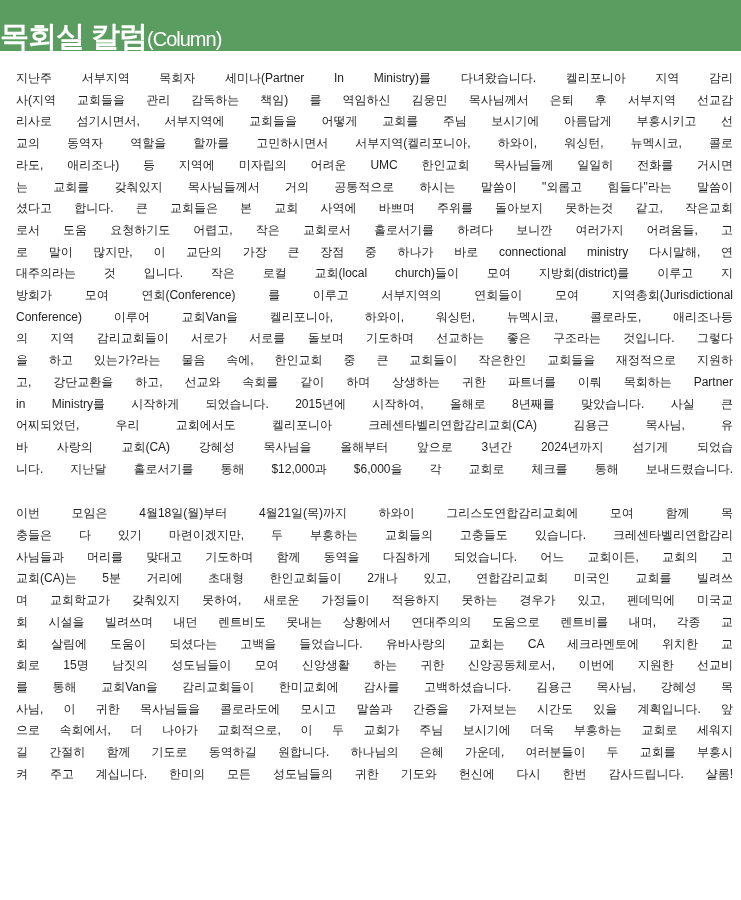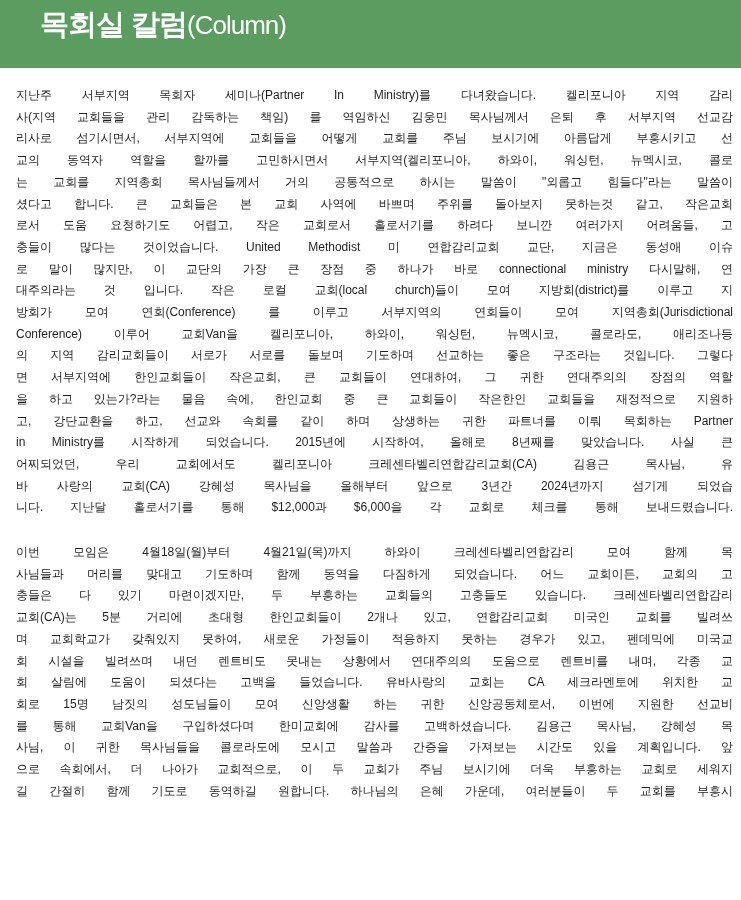--- a/index.html
+++ b/index.html
@@ -11,42 +11,41 @@
     overflow: hidden;
     font-family: "Liberation Sans", "DejaVu Sans", sans-serif;
   }
   .page {
     width: 741px;
     height: 900px;
     background: #ffffff;
   }
   .header-bar {
     width: 741px;
-    height: 68px;
+    height: 51px;
     background: #5b9c60;
     display: flex;
-    align-items: flex-start;
+    align-items: flex-end;
     box-sizing: border-box;
-    padding-left: 40px;
   }
   .title {
     margin: 0;
     color: #ffffff;
     display: flex;
     align-items: baseline;
     line-height: 1;
     padding-top: 10px;
   }
   .title-ko {
     font-size: 29px;
     font-weight: bold;
     letter-spacing: -1px;
   }
   .title-en {
-    font-size: 26px;
+    font-size: 20px;
     font-weight: normal;
     letter-spacing: -1px;
   }
   .article {
     box-sizing: border-box;
     width: 741px;
     padding: 17px 8px 0 8px;
     color: #1f1f1f;
   }
   .paragraph {
@@ -71,45 +70,45 @@
         <span class="title-ko">목회실 칼럼</span>
         <span class="title-en">(Column)</span>
       </h1>
   </header>
   <main class="article" id="article" style="color: rgb(31, 31, 31);">
       <div class="paragraph">
         <div class="line">지난주 서부지역 목회자 세미나(Partner In Ministry)를 다녀왔습니다. 켈리포니아 지역 감리</div>
         <div class="line">사(지역 교회들을 관리 감독하는 책임) 를 역임하신 김웅민 목사님께서 은퇴 후 서부지역 선교감</div>
         <div class="line">리사로 섬기시면서, 서부지역에 교회들을 어떻게 교회를 주님 보시기에 아름답게 부흥시키고 선</div>
         <div class="line">교의 동역자 역할을 할까를 고민하시면서 서부지역(켈리포니아, 하와이, 워싱턴, 뉴멕시코, 콜로</div>
-        <div class="line">는 교회를 지역총회 목사님들께서 거의 공통적으로 하시는 말씀이 "외롭고 힘들다"라는 말씀이</div>
+        <div class="line">라도, 애리조나) 등 지역에 미자립의 어려운 UMC 한인교회 목사님들께 일일히 전화를 거시면</div>
+        <div class="line">는 교회를 갖춰있지 목사님들께서 거의 공통적으로 하시는 말씀이 "외롭고 힘들다"라는 말씀이</div>
         <div class="line">셨다고 합니다. 큰 교회들은 본 교회 사역에 바쁘며 주위를 돌아보지 못하는것 같고, 작은교회</div>
         <div class="line">로서 도움 요청하기도 어렵고, 작은 교회로서 홀로서기를 하려다 보니깐 여러가지 어려움들, 고</div>
-        <div class="line">충들이 많다는 것이었습니다. United Methodist 미 연합감리교회 교단, 지금은 동성애 이슈</div>
         <div class="line">로 말이 많지만, 이 교단의 가장 큰 장점 중 하나가 바로 connectional ministry 다시말해, 연</div>
         <div class="line">대주의라는 것 입니다. 작은 로컬 교회(local church)들이 모여 지방회(district)를 이루고 지</div>
         <div class="line">방회가 모여 연회(Conference) 를 이루고 서부지역의 연회들이 모여 지역총회(Jurisdictional</div>
         <div class="line">Conference) 이루어 교회Van을 켈리포니아, 하와이, 워싱턴, 뉴멕시코, 콜로라도, 애리조나등</div>
         <div class="line">의 지역 감리교회들이 서로가 서로를 돌보며 기도하며 선교하는 좋은 구조라는 것입니다. 그렇다</div>
-        <div class="line">면 서부지역에 한인교회들이 작은교회, 큰 교회들이 연대하여, 그 귀한 연대주의의 장점의 역할</div>
         <div class="line">을 하고 있는가?라는 물음 속에, 한인교회 중 큰 교회들이 작은한인 교회들을 재정적으로 지원하</div>
         <div class="line">고, 강단교환을 하고, 선교와 속회를 같이 하며 상생하는 귀한 파트너를 이뤄 목회하는 Partner</div>
         <div class="line">in Ministry를 시작하게 되었습니다. 2015년에 시작하여, 올해로 8년째를 맞았습니다. 사실 큰</div>
         <div class="line">어찌되었던, 우리 교회에서도 켈리포니아 크레센타벨리연합감리교회(CA) 김용근 목사님, 유</div>
         <div class="line">바 사랑의 교회(CA) 강혜성 목사님을 올해부터 앞으로 3년간 2024년까지 섬기게 되었습</div>
         <div class="line">니다. 지난달 홀로서기를 통해 $12,000과 $6,000을 각 교회로 체크를 통해 보내드렸습니다.</div>
       </div>
       <div class="paragraph">
-        <div class="line">이번 모임은 4월18일(월)부터 4월21일(목)까지 하와이 크레센타벨리연합감리 모여 함께 목</div>
+        <div class="line">이번 모임은 4월18일(월)부터 4월21일(목)까지 하와이 그리스도연합감리교회에 모여 함께 목</div>
+        <div class="line">충들은 다 있기 마련이겠지만, 두 부흥하는 교회들의 고충들도 있습니다. 크레센타벨리연합감리</div>
         <div class="line">사님들과 머리를 맞대고 기도하며 함께 동역을 다짐하게 되었습니다. 어느 교회이든, 교회의 고</div>
-        <div class="line">충들은 다 있기 마련이겠지만, 두 부흥하는 교회들의 고충들도 있습니다. 크레센타벨리연합감리</div>
         <div class="line">교회(CA)는 5분 거리에 초대형 한인교회들이 2개나 있고, 연합감리교회 미국인 교회를 빌려쓰</div>
         <div class="line">며 교회학교가 갖춰있지 못하여, 새로운 가정들이 적응하지 못하는 경우가 있고, 펜데믹에 미국교</div>
         <div class="line">회 시설을 빌려쓰며 내던 렌트비도 못내는 상황에서 연대주의의 도움으로 렌트비를 내며, 각종 교</div>
         <div class="line">회 살림에 도움이 되셨다는 고백을 들었습니다. 유바사랑의 교회는 CA 세크라멘토에 위치한 교</div>
         <div class="line">회로 15명 남짓의 성도님들이 모여 신앙생활 하는 귀한 신앙공동체로서, 이번에 지원한 선교비</div>
-        <div class="line">를 통해 교회Van을 구입하셨다며 한미교회에 감사를 고백하셨습니다. 김용근 목사님, 강혜성 목</div>
+        <div class="line">를 통해 교회Van을 감리교회들이 한미교회에 감사를 고백하셨습니다. 김용근 목사님, 강혜성 목</div>
         <div class="line">사님, 이 귀한 목사님들을 콜로라도에 모시고 말씀과 간증을 가져보는 시간도 있을 계획입니다. 앞</div>
         <div class="line">으로 속회에서, 더 나아가 교회적으로, 이 두 교회가 주님 보시기에 더욱 부흥하는 교회로 세워지</div>
         <div class="line">길 간절히 함께 기도로 동역하길 원합니다. 하나님의 은혜 가운데,  여러분들이 두 교회를 부흥시</div>
+        <div class="line">켜 주고 계십니다. 한미의 모든 성도님들의 귀한 기도와 헌신에 다시 한번 감사드립니다. 샬롬!</div>
       </div>
     </main>
 </div>
 
 </body></html>

